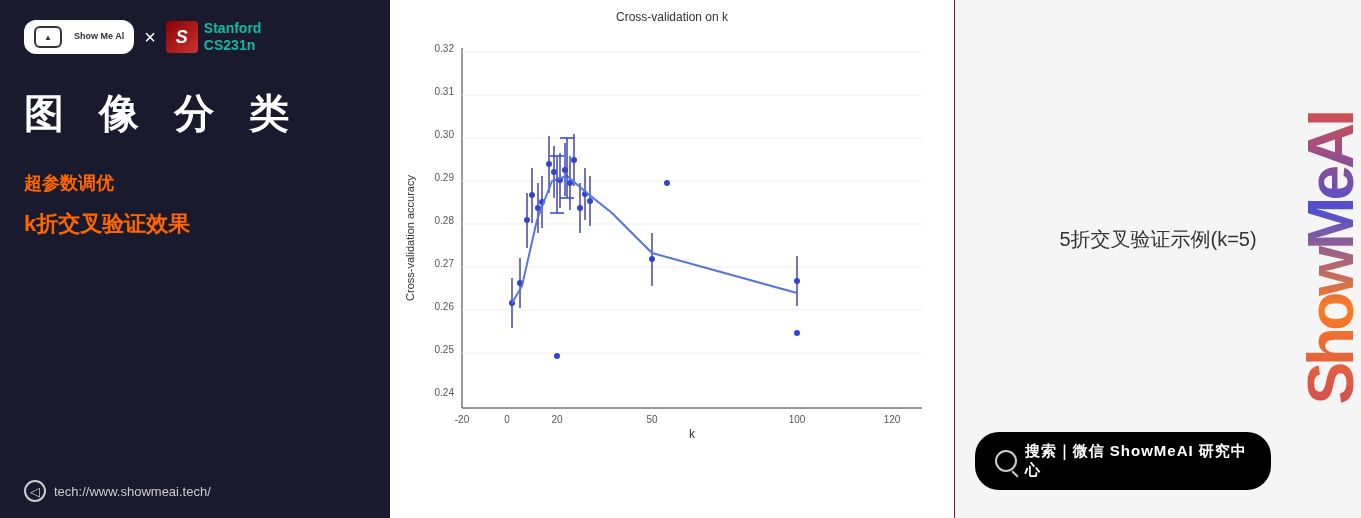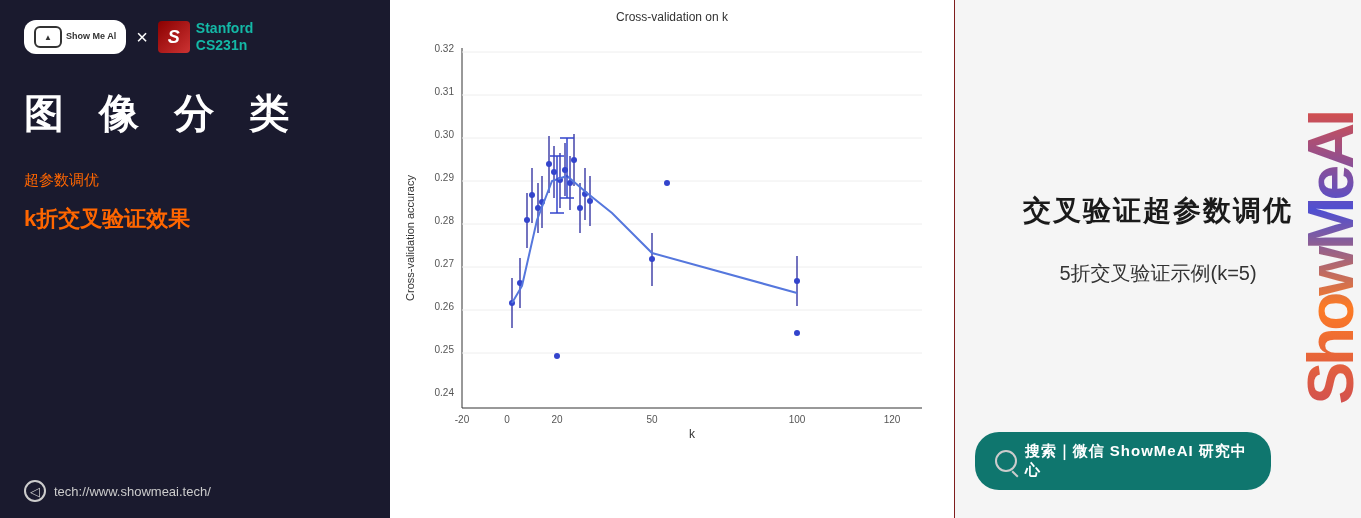--- a/index.html
+++ b/index.html
@@ -32,21 +32,21 @@
       gap: 10px;
       margin-bottom: 28px;
     }
 
     .showme-logo {
       background: #fff;
       border-radius: 12px;
       padding: 6px 10px;
       display: flex;
       align-items: center;
-      gap: 4px;
+      gap: 12px;
     }
 
     .showme-logo-icon {
       width: 28px;
       height: 22px;
       border: 2px solid #333;
       border-radius: 6px;
       display: flex;
       align-items: center;
       justify-content: center;
@@ -103,22 +103,22 @@
       color: #fff;
       font-size: 40px;
       font-weight: 900;
       letter-spacing: 12px;
       margin-bottom: 30px;
       margin-top: 4px;
     }
 
     .section-label-1 {
       color: #ff6600;
-      font-size: 15px;
-      font-weight: normal;
+      font-size: 18px;
+      font-weight: bold;
       margin-bottom: 14px;
     }
 
     .section-label-2 {
       color: #ff6600;
       font-size: 22px;
       font-weight: bold;
     }
 
     .website-link {
@@ -229,21 +229,21 @@
     .sub-heading {
       font-size: 20px;
       color: #333;
       text-align: center;
       margin-bottom: 40px;
     }
 
     .search-bar {
       display: flex;
       align-items: center;
-      background: #0f766e;
+      background: #000000;
       border-radius: 24px;
       padding: 10px 20px;
       gap: 8px;
       position: absolute;
       bottom: 28px;
       left: 20px;
       right: 90px;
     }
 
     .search-icon-circle {
@@ -410,20 +410,19 @@
 
     </svg>
   </div>
 </div>
 
 <div class="right-panel">
   <div class="right-watermark">
     <div class="right-watermark-text">ShowMeAI</div>
   </div>
 
-  <div class="main-heading">交叉验证超参数调优</div>
   <div class="sub-heading">5折交叉验证示例(k=5)</div>
 
   <div class="search-bar">
     <div class="search-icon-circle"></div>
     <span class="search-text">搜索｜微信  ShowMeAI 研究中心</span>
   </div>
 </div>
 
 </body></html>

